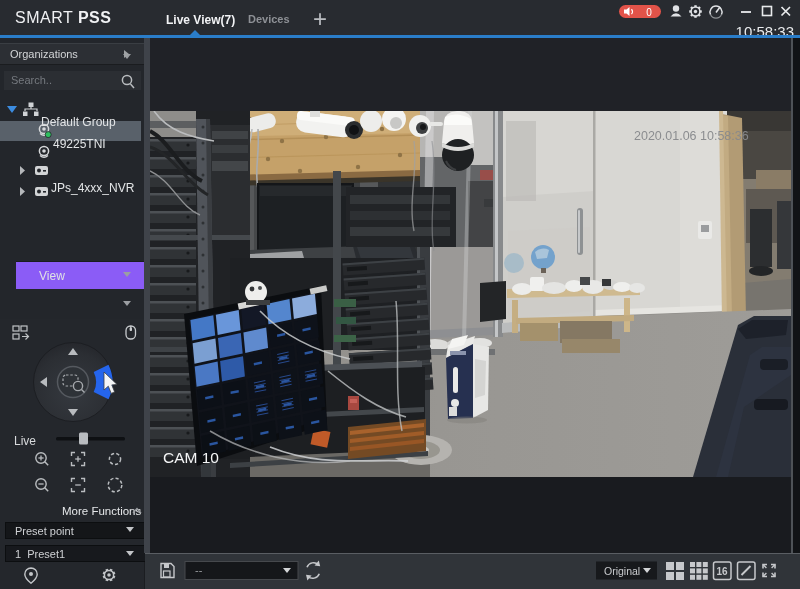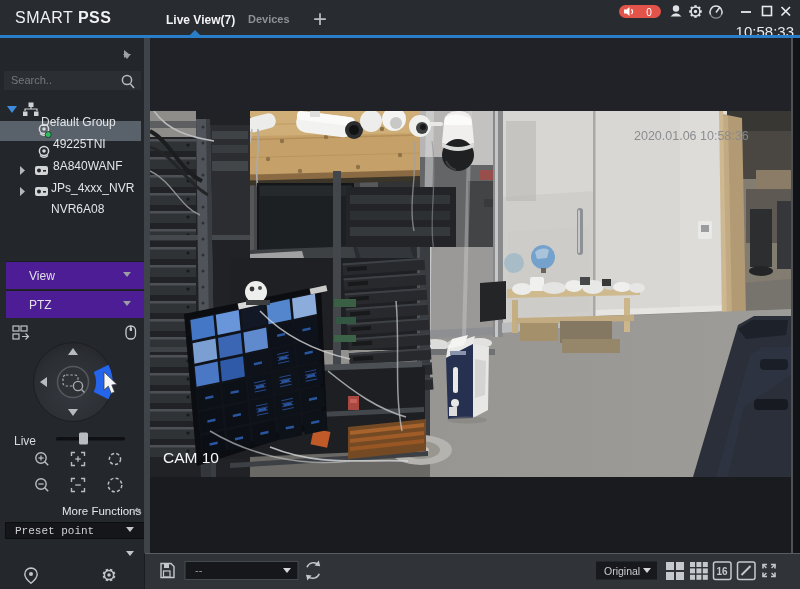--- a/index.html
+++ b/index.html
@@ -25,31 +25,31 @@
 
 #sidebar { left:0; top:38px; width:144px; height:551px; background:#23262b; }
 #orgbar { left:0px; top:43px; width:144px; height:22px; background:#2c2f34;
   border-top:1px solid #3a3e43; border-bottom:1px solid #1a1c1f; }
 #orgbar span { position:absolute; left:10px; top:4px; font-size:11px; color:#d3d5d7; }
 #searchbox { left:4px; top:71px; width:137px; height:19px; background:#2b2e33; }
 #searchbox span { position:absolute; left:7px; top:3px; font-size:11px; color:#75797f; }
 .trow { position:absolute; left:0; width:144px; height:21px; font-size:12px; color:#e3e5e7; }
 .trow .lbl { position:absolute; top:16px; }
 #selrow { left:0; top:121px; width:141px; height:20px; background:#59616a; }
-.secbar { position:absolute; left:6px; width:144px; height:28px; background:#4c1d95;
+.secbar { position:absolute; left:16px; width:144px; height:28px; background:#8b5cf6;
   border-top:1px solid #1a1c1f; }
 .secbar span { position:absolute; left:23px; top:7px; font-size:12px; color:#dfe1e4; }
 .caret { position:absolute; width:0; height:0; border-left:4px solid transparent;
   border-right:4px solid transparent; border-top:5px solid #9b9ea2; }
 
 #ptzpanel { left:0; top:319px; width:144px; height:270px; background:#24272c; }
 #steplbl { left:14px; top:434px; font-size:12px; color:#d8dadc; }
 #morefn { left:62px; top:505px; font-size:11.5px; color:#e4e6e8; }
 .ddbox { position:absolute; left:5px; width:150px; height:17px; background:#141619;
-  border:1px solid #0c0e10; font-size:11px; color:#cfd1d4;font-family:Liberation Mono, monospace; }
+  border:1px solid #0c0e10; font-size:11px; color:#cfd1d4; }
 .ddbox span { position:absolute; left:9px; top:2px; }
 
 
 #videoarea { left:144px; top:38px; width:656px; height:515px; background:#202227; }
 #vstrip { left:144px; top:38px; width:6px; height:515px; background:#3f434a; }
 #photo { left:150px; top:111px; width:641px; height:366px; }
 #below { left:150px; top:477px; width:641px; height:76px; background:#191b1f; }
 #rline { left:791px; top:38px; width:2px; height:515px; background:#4e5257; }
 #rdark { left:793px; top:38px; width:7px; height:515px; background:#111316; }
 
@@ -64,54 +64,51 @@
   <div class="abs" id="logo">SMART <b>PSS</b></div>
   <div class="abs tab1">Live View(7)</div>
   <div class="abs tab2">Devices</div>
   <div class="abs" id="plus">+</div>
   <div class="abs" id="notch"></div>
   <div class="abs" id="soundpill"></div>
   <div class="abs" id="clock">10:58:33</div>
   <div class="abs" id="blueline"></div>
 
   <div class="abs" id="sidebar"></div>
+  <div class="abs" id="orgbar">
+      <span>Organizations</span>
+    </div>
   <div class="abs" id="searchbox">
       <span>Search..</span>
     </div>
   <div class="abs" id="selrow"></div>
   <div class="abs trow" style="top:99px">
       <span class="lbl" style="left:41px">Default Group</span>
     </div>
   <div class="abs trow" style="top:121px">
       <span class="lbl" style="left:53px">49225TNI</span>
     </div>
-  <div class="abs trow" style="top:143px">
-      <span class="lbl" style="left:53px">8A840WANF</span>
-    </div>
   <div class="abs trow" style="top:165px">
       <span class="lbl" style="left:51px">JPs_4xxx_NVR</span>
     </div>
-  <div class="abs trow" style="top:186px">
-      <span class="lbl" style="left:51px">NVR6A08</span>
-    </div>
   <div class="abs secbar" style="top:261px">
       <span>View</span>
-    </div>
-  <div class="abs secbar" style="top:290px">
-      <span>PTZ</span>
     </div>
   <div class="abs caret" style="left:123px; top:54px"></div>
   <div class="abs caret" style="left:123px; top:272px"></div>
   <div class="abs caret" style="left:123px; top:301px"></div>
 
   <div class="abs" id="ptzpanel"></div>
   <div class="abs" id="steplbl">Live</div>
   <div class="abs" id="morefn">More Functions</div>
   <div class="abs ddbox" style="top:522px">
       <span>Preset point</span>
+    </div>
+  <div class="abs ddbox" style="top:545px; background:#17191d">
+      <span>1&nbsp; Preset1</span>
     </div>
 
   <div class="abs" id="videoarea"></div>
   <div class="abs" id="vstrip"></div>
   <div class="abs" id="below"></div>
   <div class="abs" id="rline"></div>
   <div class="abs" id="rdark"></div>
 
   <div class="abs" id="bottombar"></div>
 

